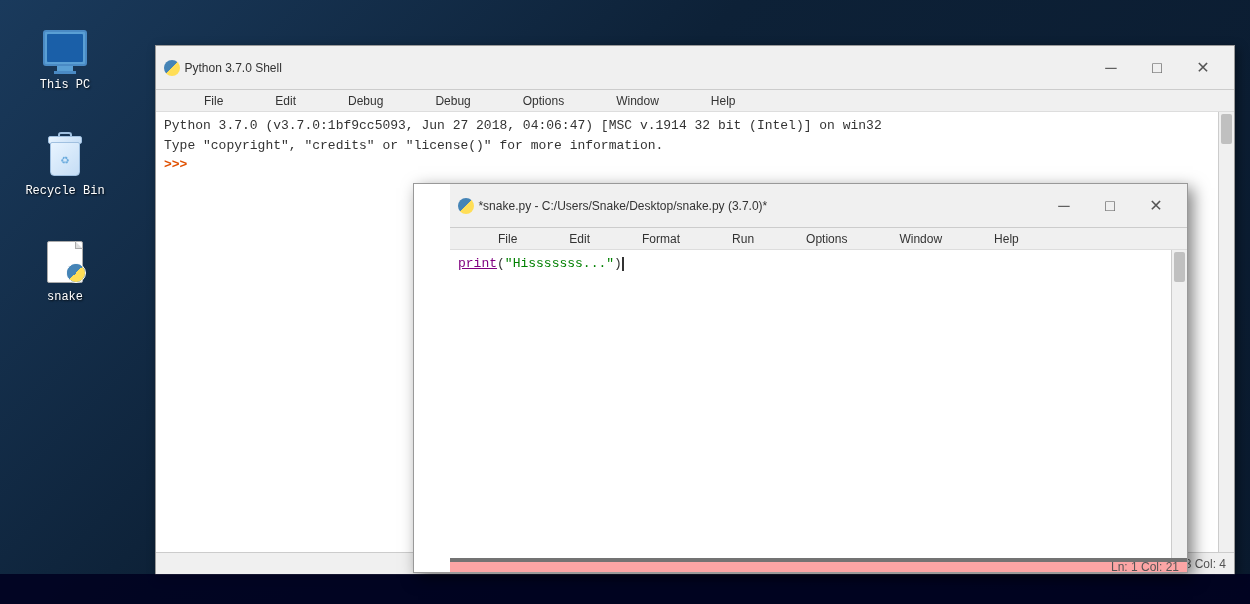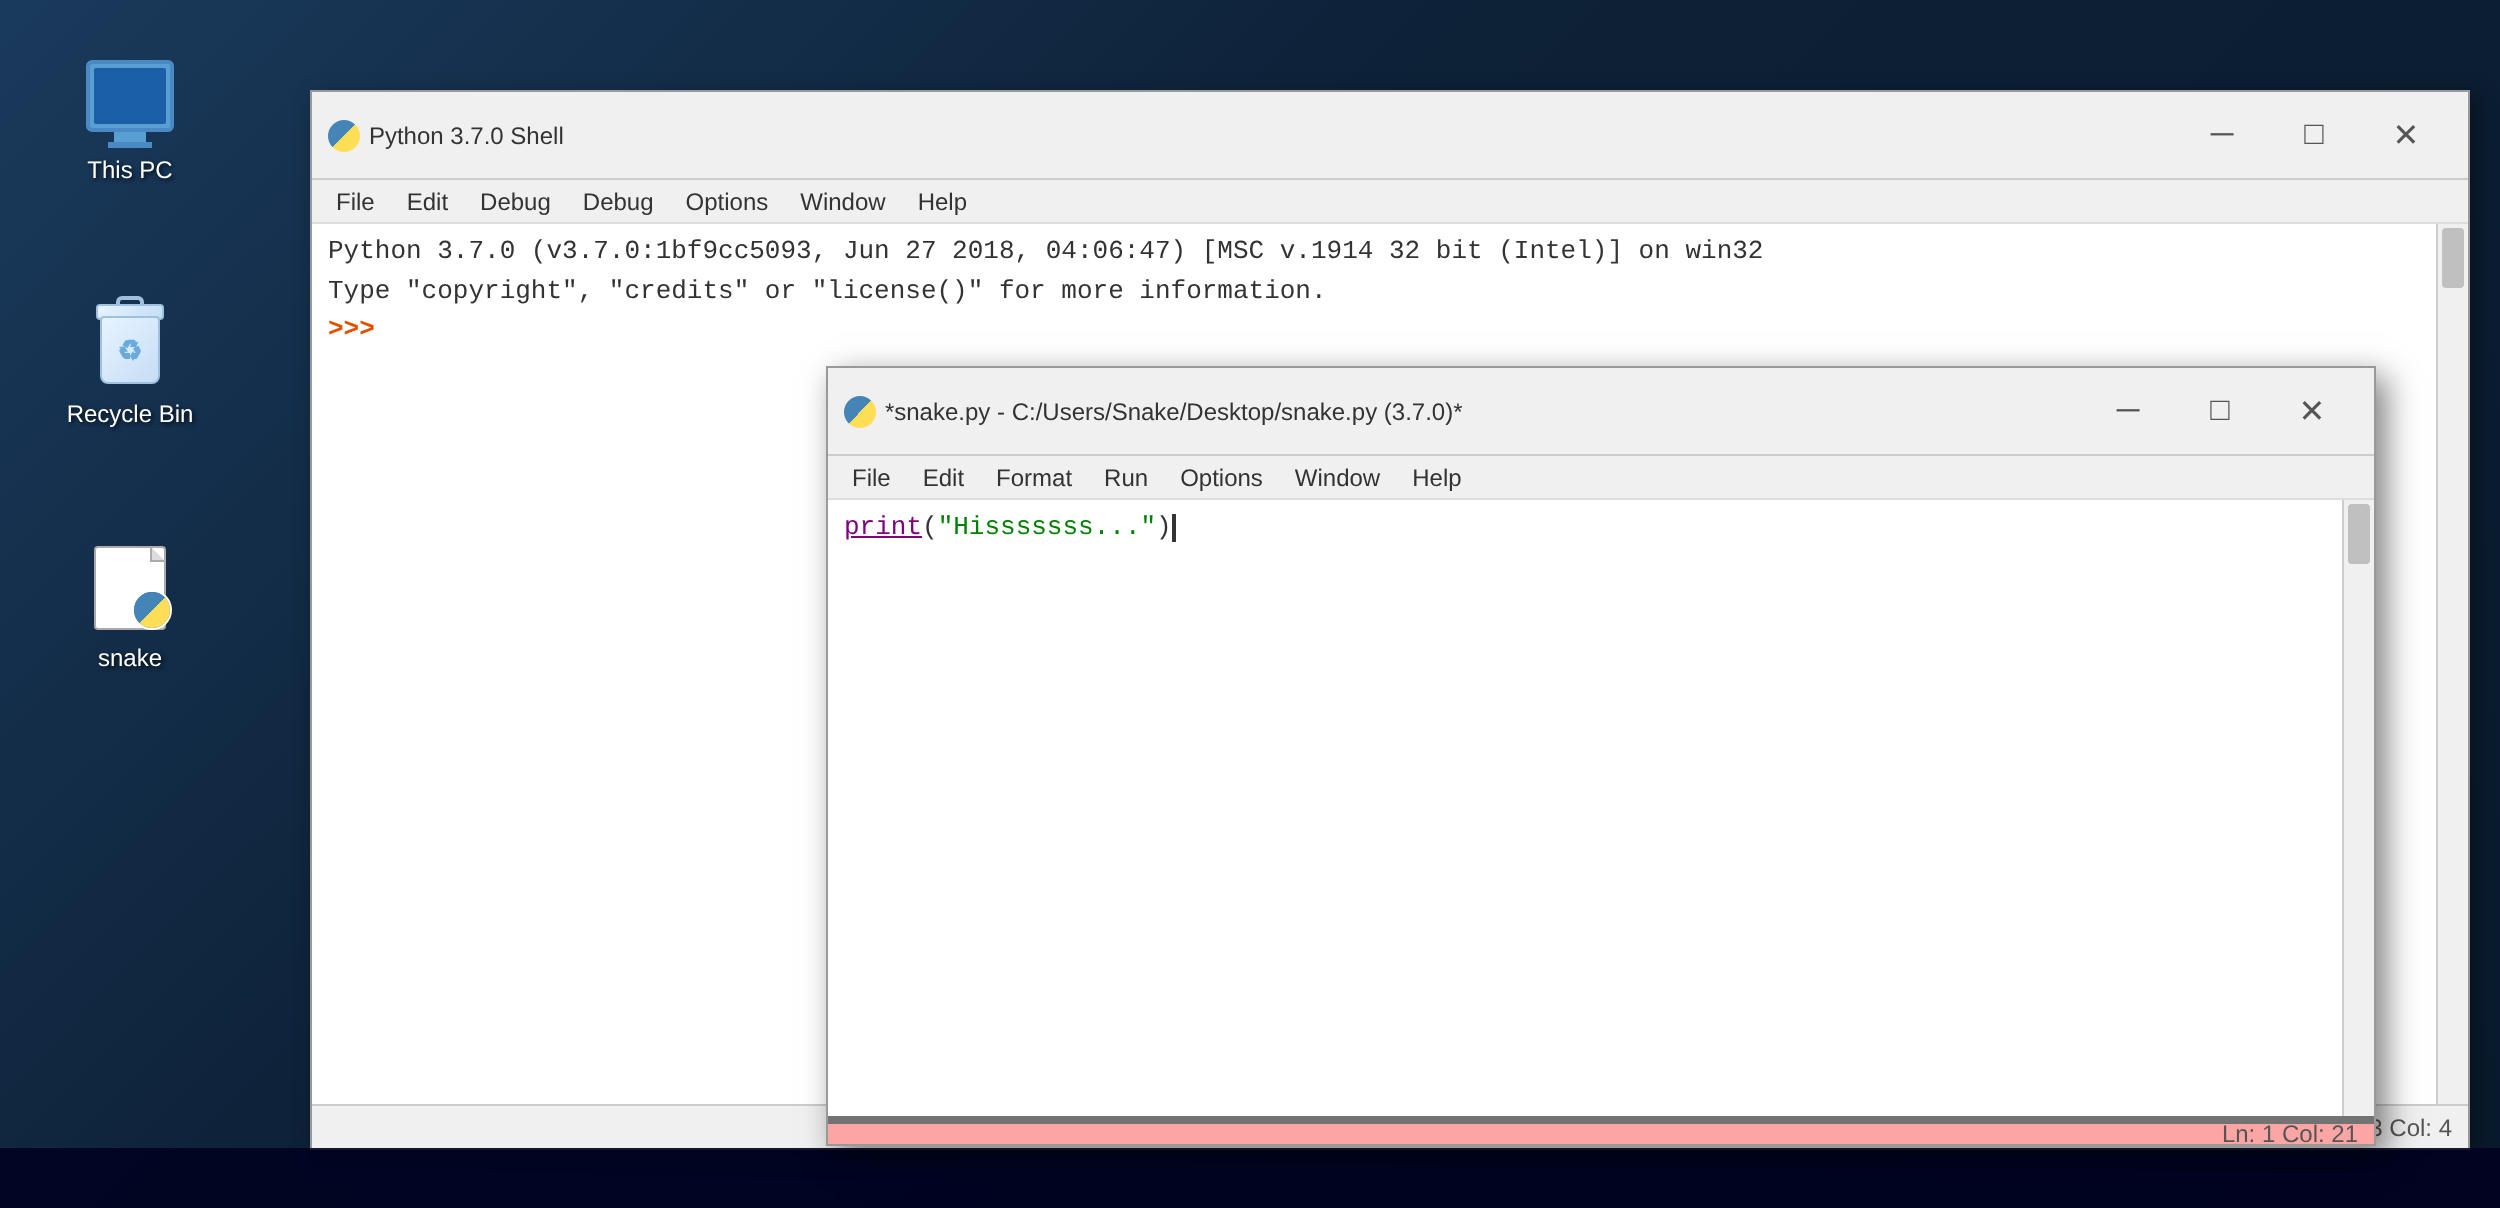--- a/index.html
+++ b/index.html
@@ -16,21 +16,22 @@
     
     .desktop-icons {
       position: absolute;
       left: 0;
       top: 0;
       width: 130px;
       padding: 20px 0;
       display: flex;
       flex-direction: column;
       align-items: center;
-      gap: 46px;
+      gap: 30px;
+      font-family: Liberation Mono, monospace;
     }
 
     .desktop-icon {
       display: flex;
       flex-direction: column;
       align-items: center;
       gap: 6px;
       cursor: pointer;
       padding: 4px;
       border-radius: 4px;
@@ -243,20 +244,21 @@
       border-bottom: 1px solid #ddd;
       flex-shrink: 0;
     }
 
     .menu-item {
       padding: 2px 8px;
       font-size: 12px;
       color: #333;
       cursor: pointer;
       border-radius: 2px;
+      margin-left: 36px;
     }
 
     .shell-content {
       flex: 1;
       background: white;
       padding: 4px 8px;
       font-family: 'Courier New', monospace;
       font-size: 13px;
       overflow: auto;
       position: relative;
@@ -298,20 +300,21 @@
       top: 183px;
       left: 413px;
       width: 775px;
       height: 390px;
       background: white;
       border: 1px solid #999;
       box-shadow: 5px 5px 15px rgba(0,0,0,0.5);
       display: flex;
       flex-direction: column;
       z-index: 10;
+      padding-left: 36px;
     }
 
     .status-bar {
       height: 14px;
       background: #fca5a5;
       border-top: 4px solid #737373;
       display: flex;
       align-items: center;
       justify-content: flex-end;
       padding: 0 8px;

